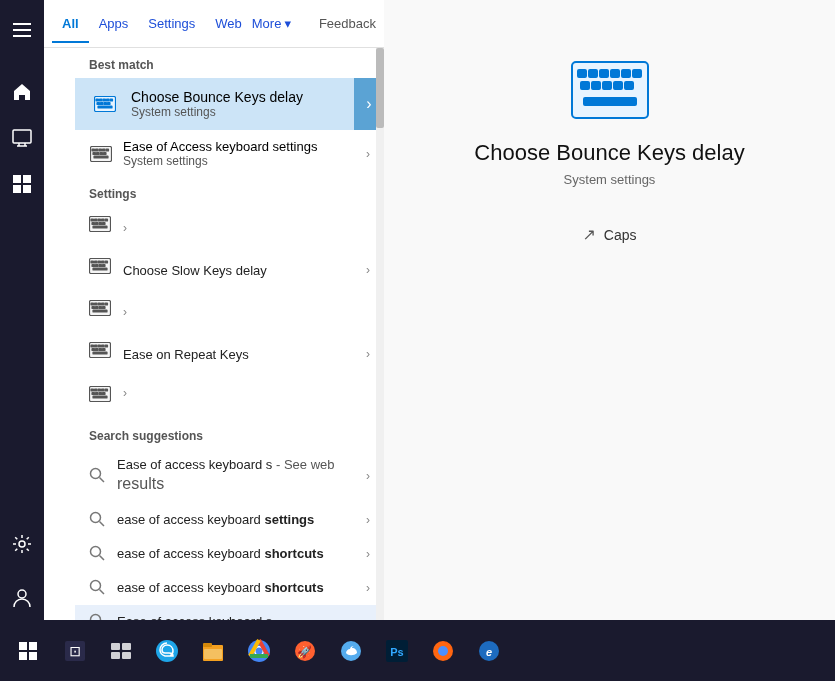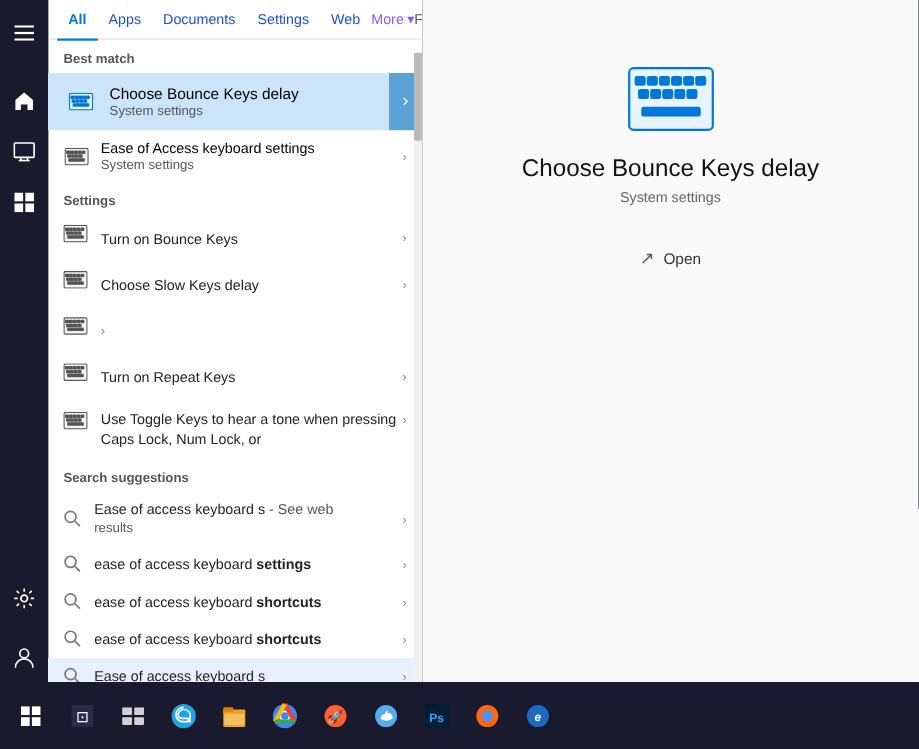--- a/index.html
+++ b/index.html
@@ -45,21 +45,21 @@
       background: #fff;
       display: flex;
       flex-direction: column;
       overflow: hidden;
     }
 
     
     .tabs-bar {
       display: flex;
       align-items: center;
-      height: 36px;
+      height: 48px;
       border-bottom: 1px solid #e0e0e0;
       padding: 0 8px;
       flex-shrink: 0;
     }
     .tab {
       padding: 12px 10px;
       font-size: 13px;
       color: #1d4ed8;
       cursor: pointer;
       position: relative;
@@ -82,33 +82,34 @@
       align-items: center;
       gap: 12px;
     }
     .feedback-btn {
       font-size: 13px;
       color: #555;
       cursor: pointer;
     }
     .more-btn {
       font-size: 13px;
-      color: #8b5cf6;
+      color: #1d4ed8;
       cursor: pointer;
       display: flex;
       align-items: center;
       gap: 3px;
       justify-content: center;
     }
 
     
     .results-area {
       flex: 1;
       overflow-y: auto;
       position: relative;
+      padding-left: 31px;
     }
 
     
     .section-label {
       font-size: 12px;
       font-weight: 600;
       color: #555;
       padding: 10px 14px 6px;
     }
 
@@ -352,21 +353,20 @@
       <path d="M1 19 C1 14.5 4.5 11 9 11 C13.5 11 17 14.5 17 19"></path>
     </svg>
   </div>
 </div>
 
 <div class="search-panel">
 
   <div class="tabs-bar">
     <div class="tab active">All</div>
     <div class="tab">Apps</div>
-    <div class="tab">Documents</div>
     <div class="tab">Settings</div>
     <div class="tab">Web</div>
     <div class="more-btn">
       <span>More</span>
       <span>▾</span>
     </div>
     <div class="tabs-right">
       <span class="feedback-btn">Feedback</span>
 
     </div>
@@ -433,21 +433,20 @@
           <rect x="9" y="3" width="2.5" height="2" rx="0.3" fill="#555"></rect>
           <rect x="12.5" y="3" width="2.5" height="2" rx="0.3" fill="#555"></rect>
           <rect x="16" y="3" width="2.5" height="2" rx="0.3" fill="#555"></rect>
           <rect x="3" y="6.5" width="2.5" height="2" rx="0.3" fill="#555"></rect>
           <rect x="6.5" y="6.5" width="2.5" height="2" rx="0.3" fill="#555"></rect>
           <rect x="10" y="6.5" width="2.5" height="2" rx="0.3" fill="#555"></rect>
           <rect x="13.5" y="6.5" width="2.5" height="2" rx="0.3" fill="#555"></rect>
           <rect x="4" y="10" width="14" height="2" rx="0.3" fill="#555"></rect>
         </svg>
       </div>
-      <span class="item-text">Turn on Bounce Keys</span>
       <span class="item-arrow">›</span>
     </div>
 
     <div class="list-item">
       <div class="item-icon">
         <svg class="kbd-svg" viewBox="0 0 22 16" fill="none" stroke="#555" stroke-width="1.2">
           <rect x="0.5" y="0.5" width="21" height="15" rx="1.5" fill="#f5f5f5"></rect>
           <rect x="2" y="3" width="2.5" height="2" rx="0.3" fill="#555"></rect>
           <rect x="5.5" y="3" width="2.5" height="2" rx="0.3" fill="#555"></rect>
           <rect x="9" y="3" width="2.5" height="2" rx="0.3" fill="#555"></rect>
@@ -492,59 +491,58 @@
           <rect x="9" y="3" width="2.5" height="2" rx="0.3" fill="#555"></rect>
           <rect x="12.5" y="3" width="2.5" height="2" rx="0.3" fill="#555"></rect>
           <rect x="16" y="3" width="2.5" height="2" rx="0.3" fill="#555"></rect>
           <rect x="3" y="6.5" width="2.5" height="2" rx="0.3" fill="#555"></rect>
           <rect x="6.5" y="6.5" width="2.5" height="2" rx="0.3" fill="#555"></rect>
           <rect x="10" y="6.5" width="2.5" height="2" rx="0.3" fill="#555"></rect>
           <rect x="13.5" y="6.5" width="2.5" height="2" rx="0.3" fill="#555"></rect>
           <rect x="4" y="10" width="14" height="2" rx="0.3" fill="#555"></rect>
         </svg>
       </div>
-      <span class="item-text">Turn on Repeat Keys</span>
+      <span class="item-text">Ease on Repeat Keys</span>
       <span class="item-arrow">›</span>
     </div>
 
     <div class="list-item" style="align-items:flex-start;">
       <div class="item-icon" style="margin-top:2px;">
         <svg class="kbd-svg" viewBox="0 0 22 16" fill="none" stroke="#555" stroke-width="1.2">
           <rect x="0.5" y="0.5" width="21" height="15" rx="1.5" fill="#f5f5f5"></rect>
           <rect x="2" y="3" width="2.5" height="2" rx="0.3" fill="#555"></rect>
           <rect x="5.5" y="3" width="2.5" height="2" rx="0.3" fill="#555"></rect>
           <rect x="9" y="3" width="2.5" height="2" rx="0.3" fill="#555"></rect>
           <rect x="12.5" y="3" width="2.5" height="2" rx="0.3" fill="#555"></rect>
           <rect x="16" y="3" width="2.5" height="2" rx="0.3" fill="#555"></rect>
           <rect x="3" y="6.5" width="2.5" height="2" rx="0.3" fill="#555"></rect>
           <rect x="6.5" y="6.5" width="2.5" height="2" rx="0.3" fill="#555"></rect>
           <rect x="10" y="6.5" width="2.5" height="2" rx="0.3" fill="#555"></rect>
           <rect x="13.5" y="6.5" width="2.5" height="2" rx="0.3" fill="#555"></rect>
           <rect x="4" y="10" width="14" height="2" rx="0.3" fill="#555"></rect>
         </svg>
       </div>
-      <span class="item-text" style="line-height:1.4;">Use Toggle Keys to hear a tone when pressing Caps Lock, Num Lock, or</span>
       <span class="item-arrow" style="margin-top:2px;">›</span>
     </div>
 
     <div class="section-label">Search suggestions</div>
 
     <div class="suggestion-item">
       <div class="search-icon-sm">
         <svg width="16" height="16" viewBox="0 0 16 16" fill="none" stroke="#777" stroke-width="1.5">
           <circle cx="6.5" cy="6.5" r="5"></circle>
           <line x1="10.5" y1="10.5" x2="15" y2="15"></line>
         </svg>
       </div>
       <div class="item-text" style="line-height:1.3;">
         <div style="font-size:13px;">
           <span>Ease of access keyboard s</span>
           <span style="color:#555;"> - See web</span>
         </div>
-        <div style="font-size:12px; color:#555;">results</div>
+        <div style="font-size:16px; color:#555;">results</div>
       </div>
       <span class="item-arrow">›</span>
     </div>
 
     <div class="suggestion-item">
       <div class="search-icon-sm">
         <svg width="16" height="16" viewBox="0 0 16 16" fill="none" stroke="#777" stroke-width="1.5">
           <circle cx="6.5" cy="6.5" r="5"></circle>
           <line x1="10.5" y1="10.5" x2="15" y2="15"></line>
         </svg>
@@ -620,21 +618,21 @@
 
       <rect x="14" y="38" width="52" height="7" rx="1" fill="#0078d7"></rect>
     </svg>
   </div>
 
   <div class="right-panel-title">Choose Bounce Keys delay</div>
   <div class="right-panel-subtitle">System settings</div>
 
   <button class="open-btn">
     <span class="open-icon">↗</span>
-    <span>Open</span>
+    <span>Caps</span>
   </button>
 </div>
 
 <div class="taskbar">
 
   <div class="taskbar-start">
     <svg width="18" height="18" viewBox="0 0 18 18" fill="white">
       <rect x="0" y="0" width="8" height="8" fill="#fff"></rect>
       <rect x="10" y="0" width="8" height="8" fill="#fff"></rect>
       <rect x="0" y="10" width="8" height="8" fill="#fff"></rect>

